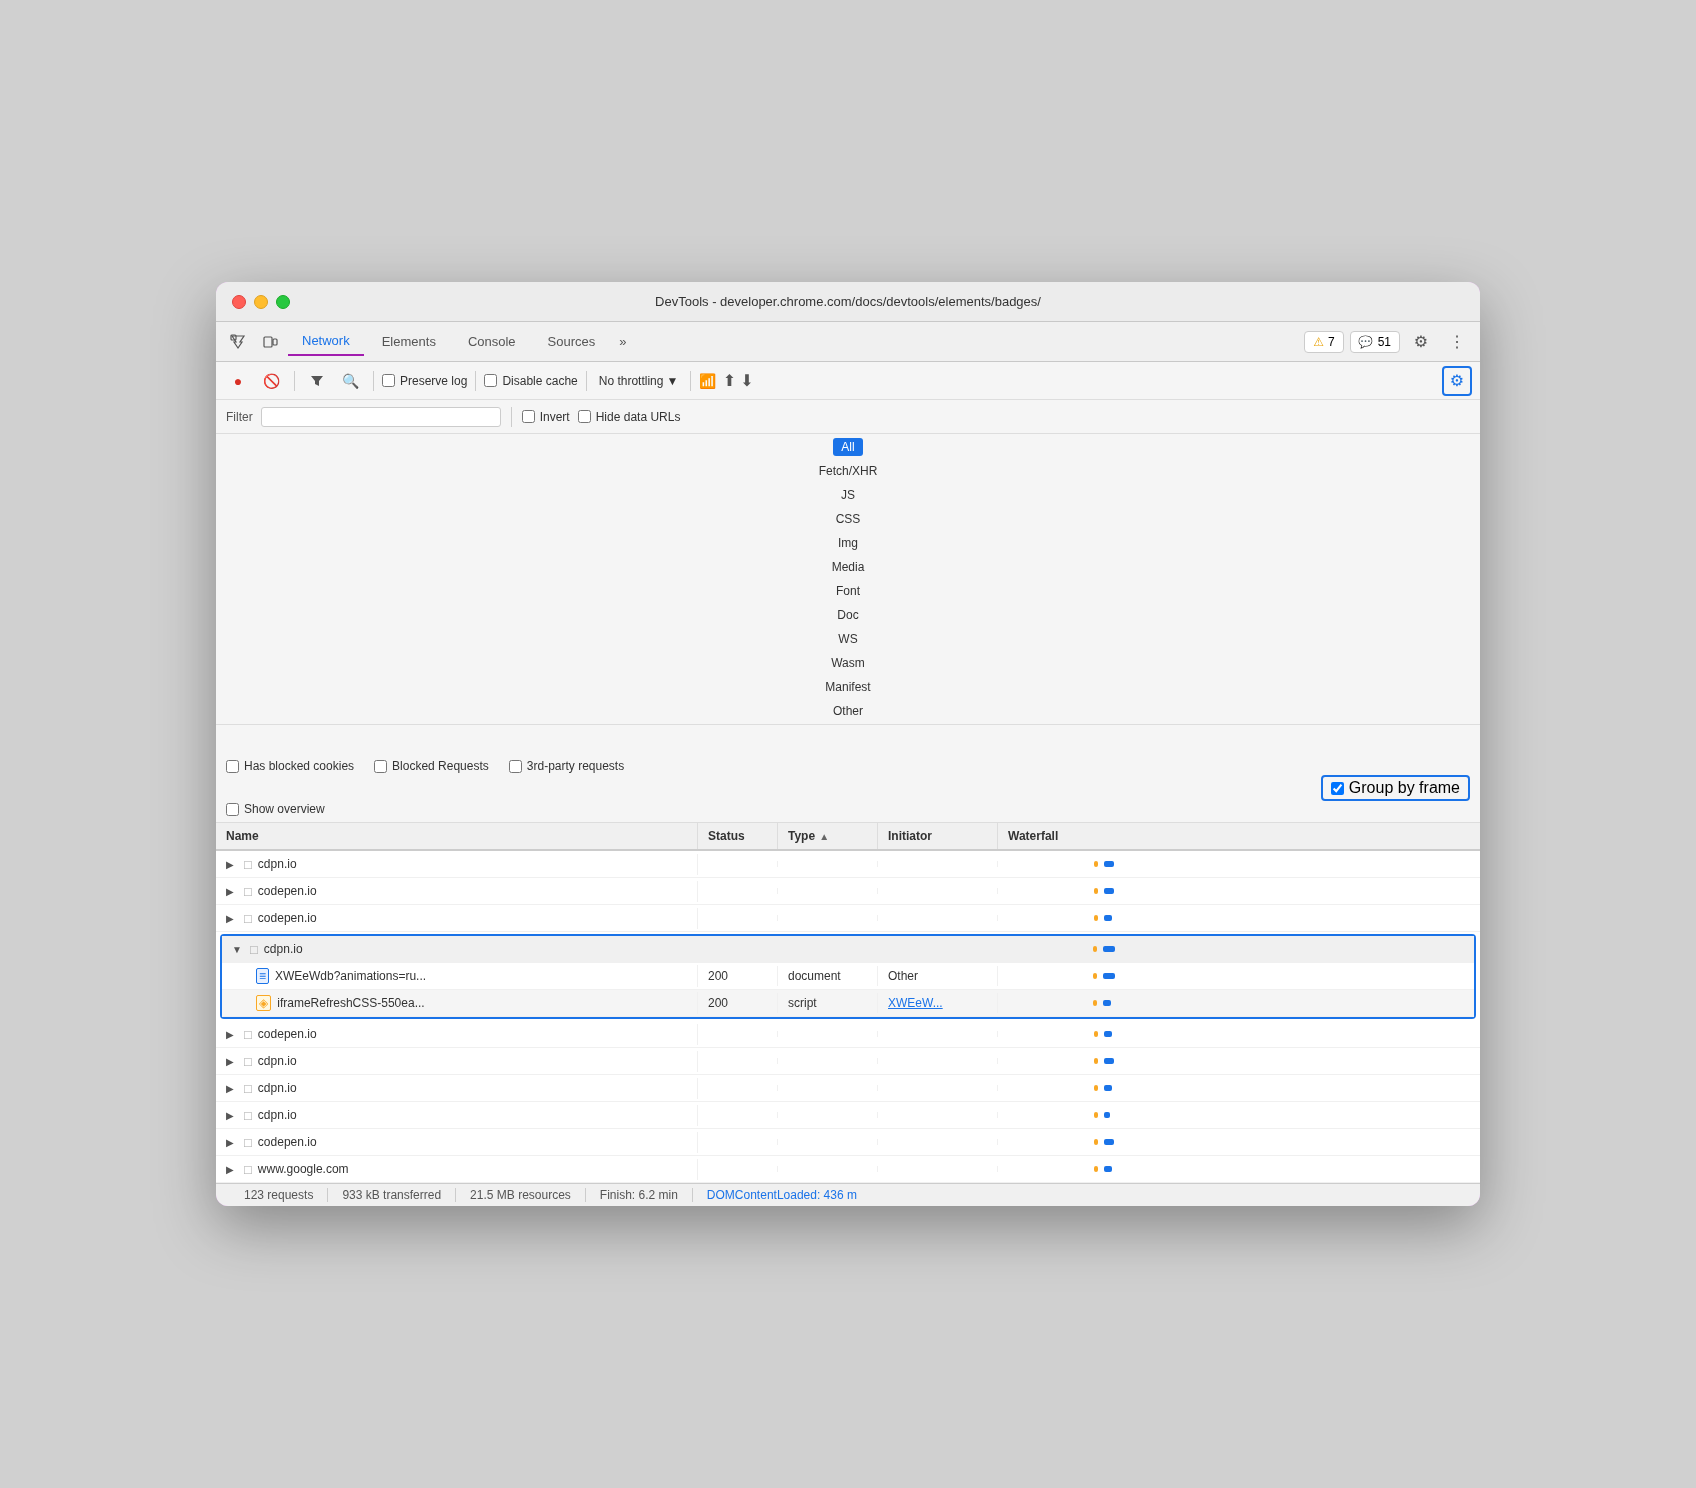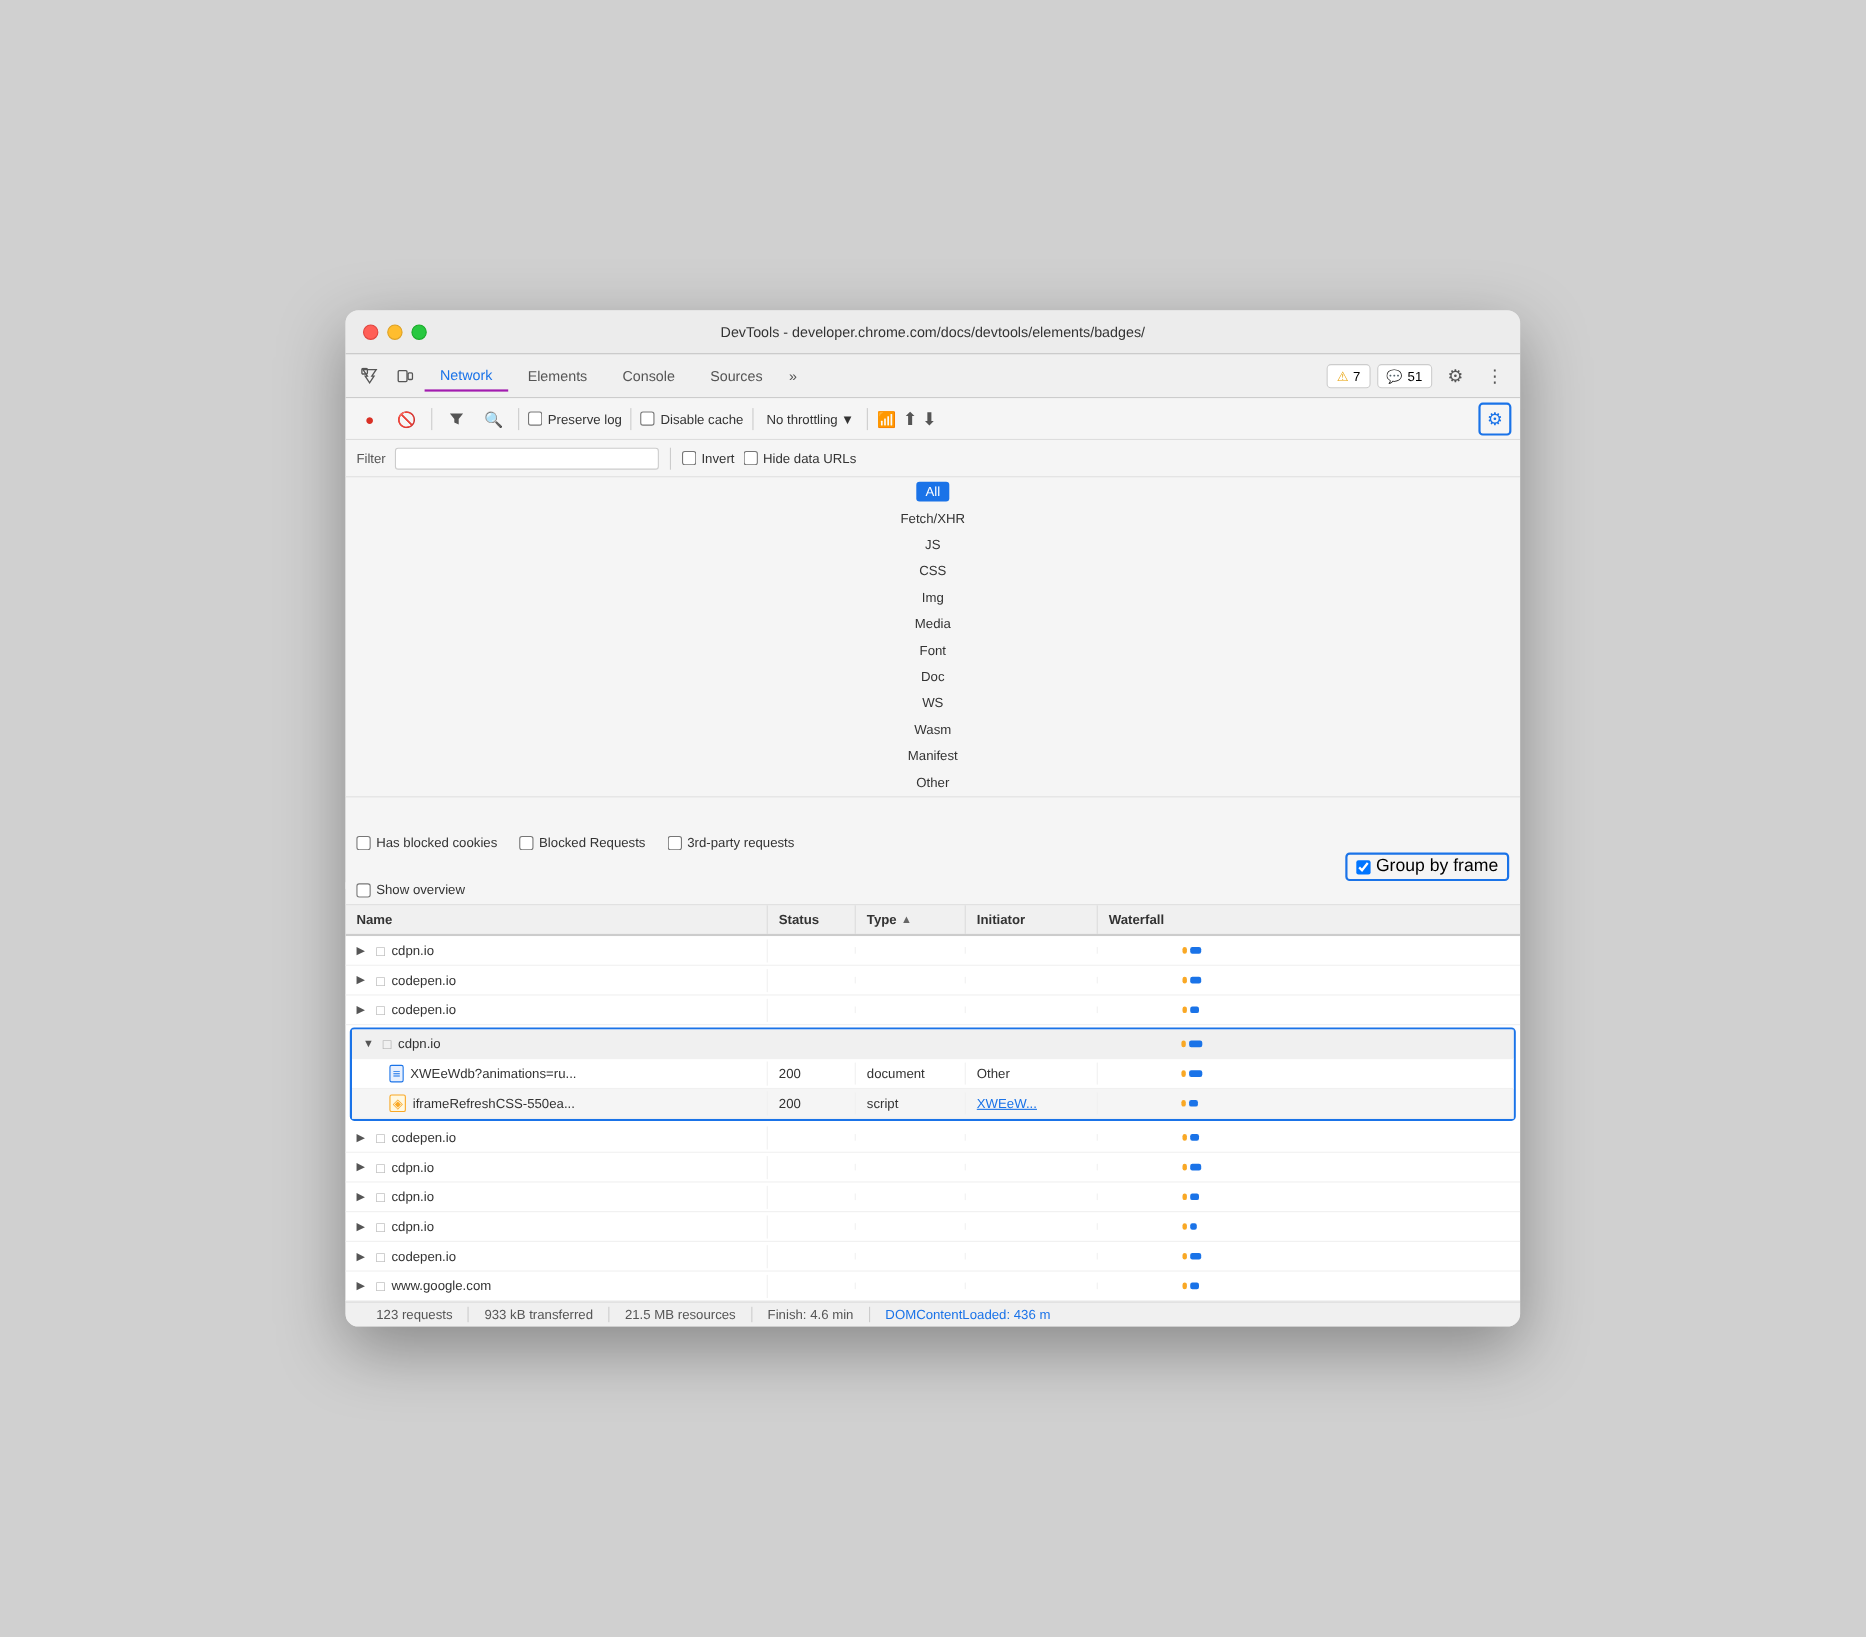--- a/index.html
+++ b/index.html
@@ -5,22 +5,22 @@
     * { box-sizing: border-box; margin: 0; padding: 0; }
     body {
       background: #d0d0d0;
       display: flex;
       justify-content: center;
       align-items: center;
       min-height: 100vh;
       font-family: -apple-system, BlinkMacSystemFont, 'Helvetica Neue', Arial, sans-serif;
     }
     .window {
-      width: 1068px;
-      background: #e5e5e5;
+      width: 1264px;
+      background: #f0abfc;
       border-radius: 12px;
       box-shadow: 0 20px 60px rgba(0,0,0,0.35);
       overflow: hidden;
     }
     .title-bar {
       background: #ececec;
       border-bottom: 1px solid #c8c8c8;
       padding: 12px 16px;
       display: flex;
       align-items: center;
@@ -719,17 +719,17 @@
         <div class="waterfall-bar waterfall-blue" style="left:22%;width:8px;"></div>
       </div>
     </div>
 
   </div>
 
   <div class="status-bar">
     <span class="status-item">123 requests</span>
     <span class="status-item">933 kB transferred</span>
     <span class="status-item">21.5 MB resources</span>
-    <span class="status-item">Finish: 4.6 min</span>
+    <span class="status-item">Finish: 6.2 min</span>
     <span class="status-item">DOMContentLoaded: 436 m</span>
   </div>
 
 </div>
 
 </body></html>

